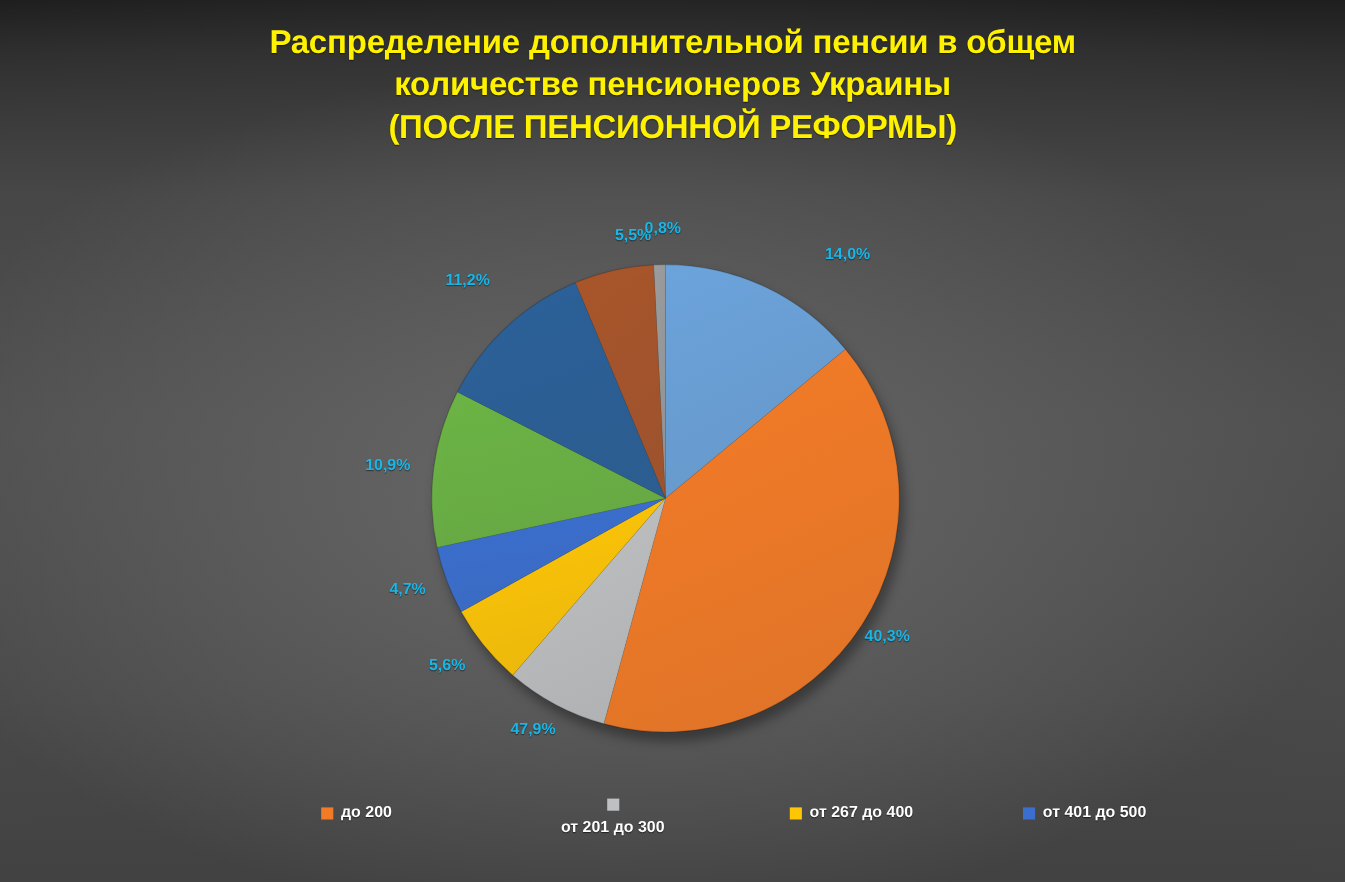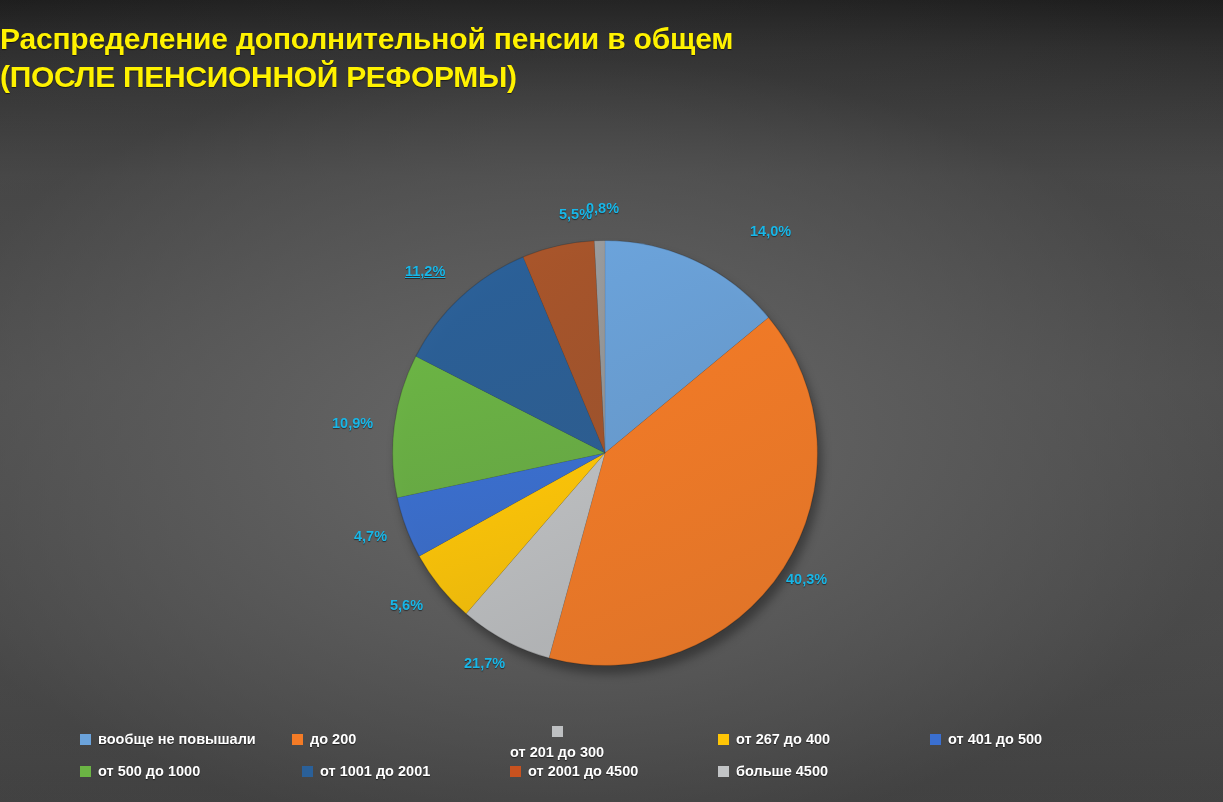--- a/index.html
+++ b/index.html
@@ -22,21 +22,21 @@
       linear-gradient(to bottom, #1e1e1e 0%, #2e2e2e 6%, #4a4a4a 22%, #565656 48%, #4e4e4e 78%, #434343 100%);
     overflow: hidden;
   }
 
   
   #title-block {
     position: absolute;
     top: 20px;
     left: 0;
     width: 1223px;
-    text-align: left;
+    text-align: center;
     color: #FFF200;
     font-weight: bold;
     font-size: 30px;
     line-height: 1.28;
     letter-spacing: -0.2px;
     text-shadow: 0 1px 1px rgba(0,0,0,0.55);
   }
   #title-block .tline { display: block; white-space: nowrap; }
   #title-block .tline.l3 { letter-spacing: -0.3px; }
 
@@ -121,20 +121,21 @@
     text-shadow: 0 1px 1px rgba(0,0,0,0.6);
   }
 </style>
 </head>
 <body>
 
 <div id="stage">
 
   <div id="title-block">
     <span class="tline l1">Распределение дополнительной пенсии в общем</span>
+    <span class="tline l2">количестве пенсионеров Украины</span>
     <span class="tline l3">(ПОСЛЕ ПЕНСИОННОЙ РЕФОРМЫ)</span>
   </div>
 
   <div id="plot-area">
 
     <div id="pie-wrap">
       <div id="pie-shadow"></div>
       <svg id="pie-svg" viewBox="0 0 426 426">
           <defs>
             <linearGradient id="sg0" x1="0%" y1="0%" x2="35%" y2="100%">
@@ -183,66 +184,44 @@
           <path d="M 213 213 L 23.77 116.32 A 212.5 212.5 0 0 1 131.14 16.90 Z" fill="url(#sg6)" stroke="rgba(0,0,0,0.10)" stroke-width="0.6"></path>
           <path d="M 213 213 L 131.14 16.90 A 212.5 212.5 0 0 1 202.33 0.77 Z" fill="url(#sg7)" stroke="rgba(0,0,0,0.10)" stroke-width="0.6"></path>
           <path d="M 213 213 L 202.33 0.77 A 212.5 212.5 0 0 1 213.00 0.50 Z" fill="url(#sg8)" stroke="rgba(0,0,0,0.10)" stroke-width="0.6"></path>
           <circle cx="213" cy="213" r="212.5" fill="none" stroke="rgba(0,0,0,0.12)" stroke-width="1.2"></circle>
         </svg>
     </div>
 
     <div id="data-labels-layer">
         <div class="dlabel" style="left: 712px; top: 48px; margin-left: 38px;">14,0%</div>
         <div class="dlabel" style="left: 786px; top: 396px;">40,3%</div>
-        <div class="dlabel" style="left: 464px; top: 480px;">21,7%</div>
+        <div class="dlabel" style="left: 464px; top: 480px;">47,9%</div>
         <div class="dlabel" style="left: 390px; top: 422px;">5,6%</div>
         <div class="dlabel" style="left: 354px; top: 353px;">4,7%</div>
         <div class="dlabel" style="left: 332px; top: 240px;">10,9%</div>
-        <div class="dlabel" style="left: 405px; top: 88px; text-decoration: underline;">11,2%</div>
+        <div class="dlabel" style="left: 405px; top: 72px;">11,2%</div>
         <div class="dlabel" style="left: 526px; top: 31px; margin-left: 33px;">5,5%</div>
         <div class="dlabel" style="left: 586px; top: 25px;">0,8%</div>
       </div>
   </div>
 
   <div id="legend">
     <div class="lgrow r1">
-        <div class="lgitem" style="left: 80px;">
-          <span class="lgswatch" style="background: rgb(107, 163, 219);"></span>
-          <span class="lglabel">вообще не повышали</span>
-        </div>
         <div class="lgitem" style="left: 292px;">
           <span class="lgswatch" style="background: rgb(244, 123, 38);"></span>
           <span class="lglabel">до 200</span>
         </div>
         <div class="lgitem" style="left: 510px; flex-direction: column;">
           <span class="lgswatch" style="background: rgb(190, 192, 194);"></span>
           <span class="lglabel">от 201 до 300</span>
         </div>
         <div class="lgitem" style="left: 718px;">
           <span class="lgswatch" style="background: rgb(255, 198, 6);"></span>
           <span class="lglabel">от 267 до 400</span>
         </div>
         <div class="lgitem" style="left: 930px;">
           <span class="lgswatch" style="background: rgb(58, 111, 208);"></span>
           <span class="lglabel">от 401 до 500</span>
         </div>
       </div>
-    <div class="lgrow r2">
-        <div class="lgitem" style="left: 80px;">
-          <span class="lgswatch" style="background: rgb(107, 180, 68);"></span>
-          <span class="lglabel">от 500 до 1000</span>
-        </div>
-        <div class="lgitem" style="left: 302px;">
-          <span class="lgswatch" style="background: rgb(42, 96, 153);"></span>
-          <span class="lglabel">от 1001 до 2001</span>
-        </div>
-        <div class="lgitem" style="left: 510px;">
-          <span class="lgswatch" style="background: rgb(200, 82, 31);"></span>
-          <span class="lglabel">от 2001 до 4500</span>
-        </div>
-        <div class="lgitem" style="left: 718px;">
-          <span class="lgswatch" style="background: rgb(194, 196, 198);"></span>
-          <span class="lglabel">больше 4500</span>
-        </div>
-      </div>
   </div>
 
 </div>
 
 </body></html>

